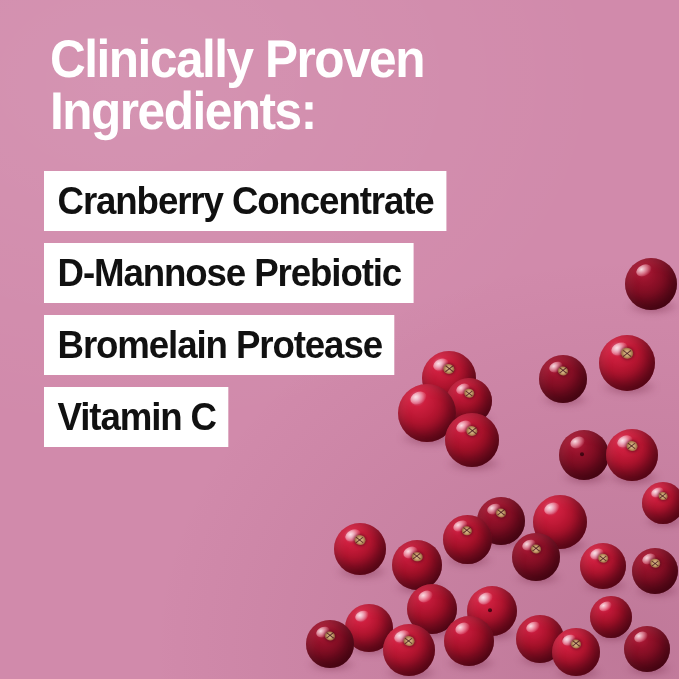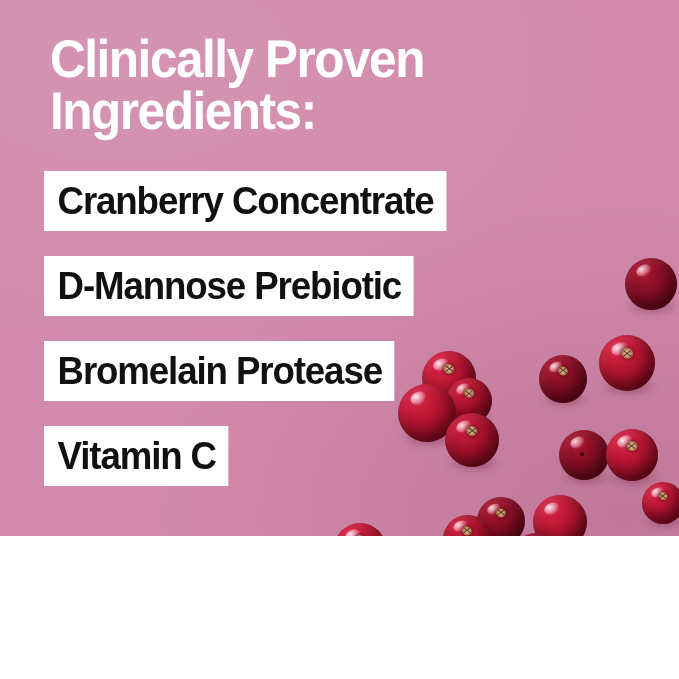--- a/index.html
+++ b/index.html
@@ -8,21 +8,21 @@
     padding: 0;
     background: #ffffff;
   }
   body {
     font-family: "Liberation Sans", sans-serif;
   }
 
   #ad-canvas {
     position: relative;
     width: 679px;
-    height: 536px;
+    height: 679px;
     overflow: hidden;
     background: #d18aab;
   }
 
   
   #backdrop-lighting {
     position: absolute;
     inset: 0;
     background:
       radial-gradient(130% 95% at 18% 12%, rgba(255,255,255,0.085) 0%, rgba(255,255,255,0.0) 55%),
@@ -139,21 +139,21 @@
     text-rendering: geometricPrecision;
   }
 
   #ingredient-list {
     position: absolute;
     left: 44px;
     top: 171px;
     display: flex;
     flex-direction: column;
     align-items: flex-start;
-    gap: 25px;
+    gap: 12px;
   }
   .ingredient-chip {
     background: #ffffff;
     color: #111111;
     font-family: "Liberation Sans", sans-serif;
     font-weight: bold;
     font-size: 38px;
     line-height: 1;
     letter-spacing: -1.15px;
     padding: 11px 13px 11px 14px;

